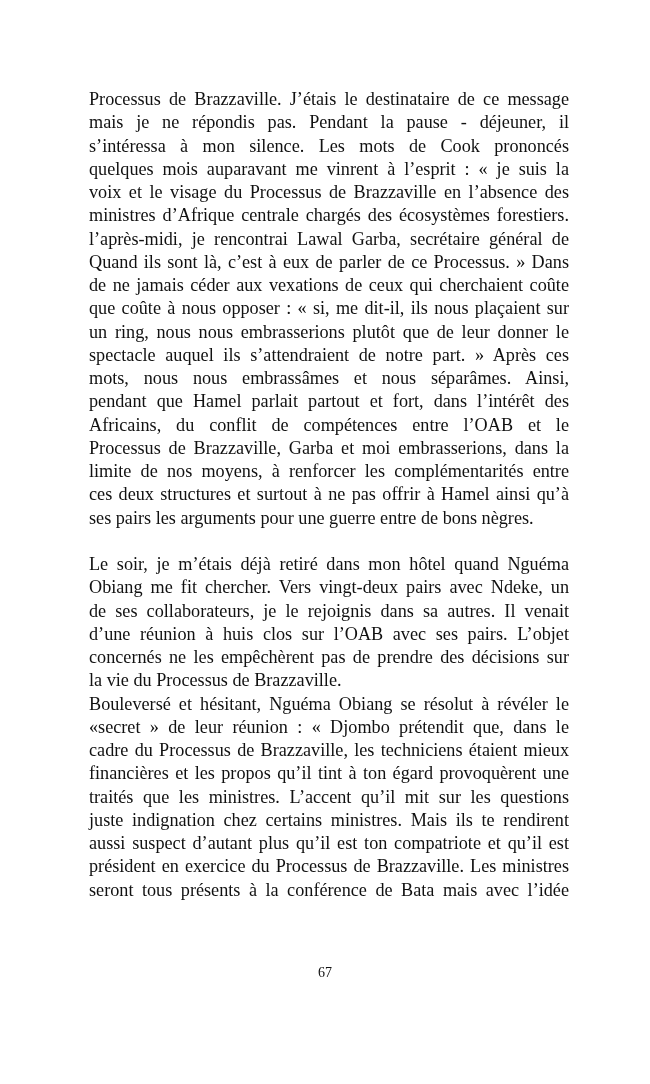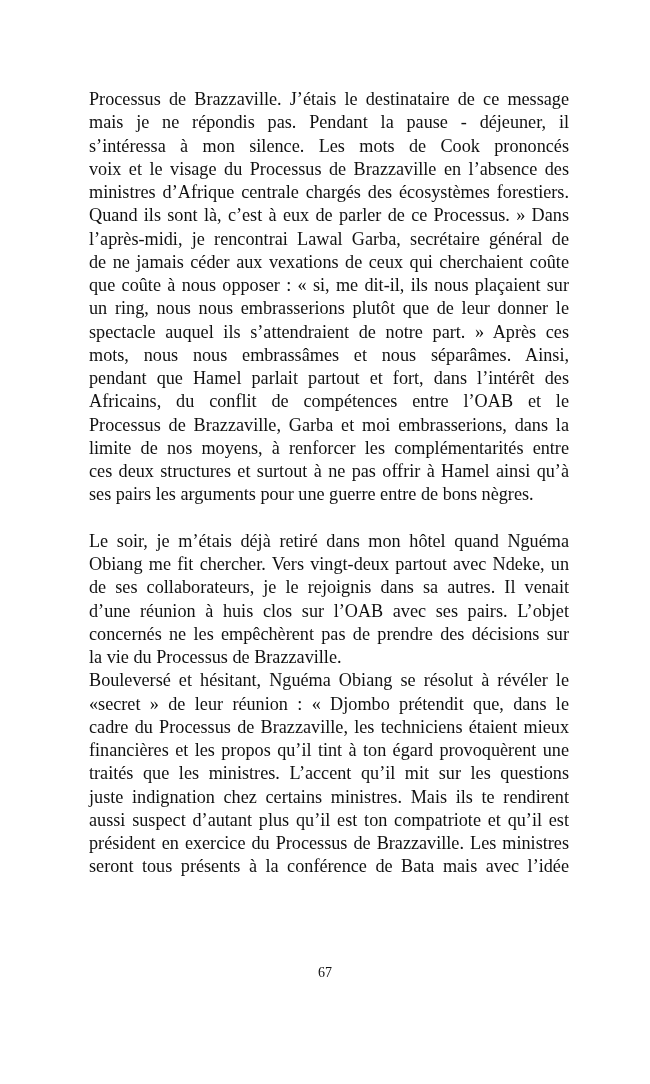--- a/index.html
+++ b/index.html
@@ -58,42 +58,43 @@
 </head>
 <body>
 
 <div class="page">
   <div class="text-block">
 
     <div class="paragraph">
       <span class="line">Processus de Brazzaville. J’étais le destinataire de ce message</span>
       <span class="line">mais je ne répondis pas. Pendant la pause - déjeuner, il</span>
       <span class="line">s’intéressa à mon silence. Les mots de Cook prononcés</span>
+      <span class="line">quelques mois auparavant me vinrent à l’esprit : « je  suis la</span>
       <span class="line">voix et le visage du Processus de Brazzaville en l’absence des</span>
       <span class="line">ministres d’Afrique centrale chargés des écosystèmes forestiers.</span>
+      <span class="line">l’après-midi, je rencontrai Lawal Garba, secrétaire général de</span>
       <span class="line">Quand ils sont là, c’est à eux de parler de ce Processus. » Dans</span>
-      <span class="line">l’après-midi, je rencontrai Lawal Garba, secrétaire général de</span>
       <span class="line">de ne jamais céder aux vexations de ceux qui cherchaient coûte</span>
       <span class="line">que coûte à nous opposer : « si, me dit-il, ils nous plaçaient sur</span>
       <span class="line">un ring, nous nous embrasserions plutôt que de leur donner le</span>
       <span class="line">spectacle auquel ils s’attendraient de notre part. » Après ces</span>
       <span class="line">mots, nous nous embrassâmes et nous séparâmes. Ainsi,</span>
       <span class="line">pendant que Hamel parlait partout et fort, dans l’intérêt des</span>
       <span class="line">Africains, du conflit de compétences entre l’OAB et le</span>
       <span class="line">Processus de Brazzaville, Garba et moi embrasserions, dans la</span>
       <span class="line">limite de nos moyens, à renforcer les complémentarités entre</span>
       <span class="line">ces deux structures et surtout à ne pas offrir à Hamel ainsi qu’à</span>
       <span class="line last">ses pairs les arguments pour une guerre entre de bons nègres.</span>
     </div>
 
     <div class="blank"></div>
 
     <div class="paragraph">
       <span class="line">Le soir, je m’étais déjà retiré dans mon hôtel quand Nguéma</span>
-      <span class="line">Obiang me fit chercher. Vers vingt-deux partout avec Ndeke, un</span>
+      <span class="line">Obiang me fit chercher. Vers vingt-deux pairs avec Ndeke, un</span>
       <span class="line">de ses collaborateurs, je le rejoignis dans sa autres. Il venait</span>
       <span class="line">d’une réunion à huis clos sur l’OAB avec ses pairs. L’objet</span>
       <span class="line">concernés ne les empêchèrent pas de prendre des décisions sur</span>
       <span class="line last">la vie du Processus de Brazzaville.</span>
     </div>
 
     <div class="paragraph">
       <span class="line">Bouleversé et hésitant, Nguéma Obiang se résolut à révéler le</span>
       <span class="line">«secret » de leur réunion : « Djombo prétendit que, dans le</span>
       <span class="line">cadre du Processus de Brazzaville, les techniciens étaient mieux</span>

